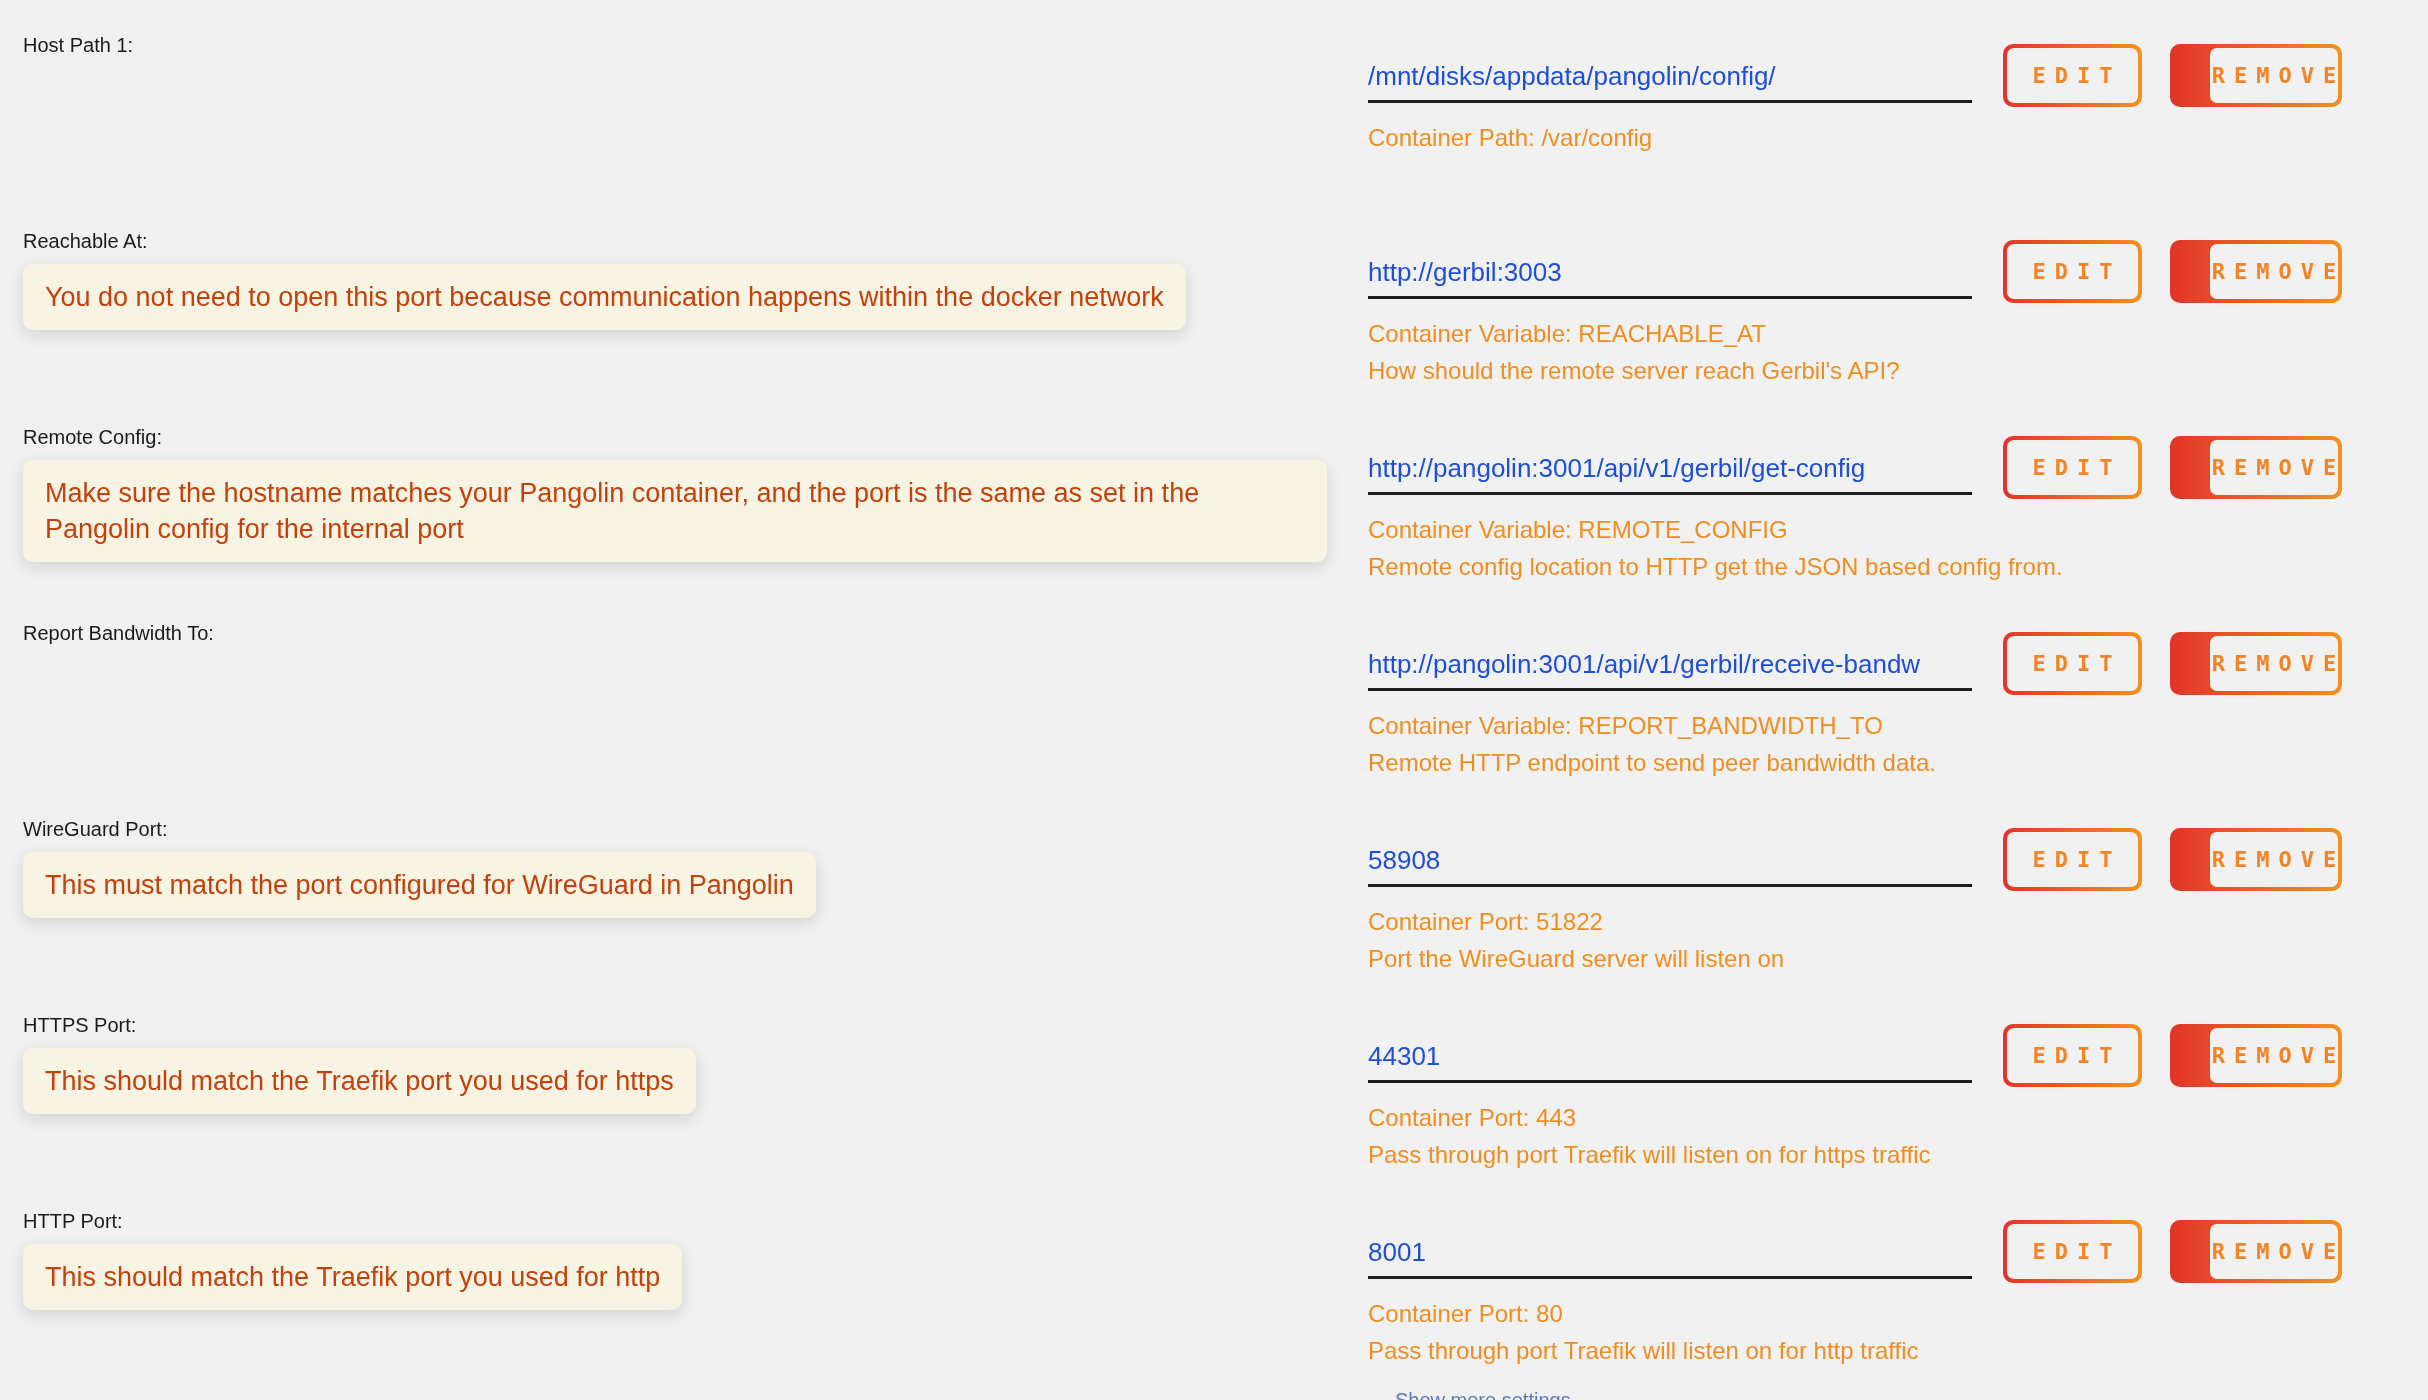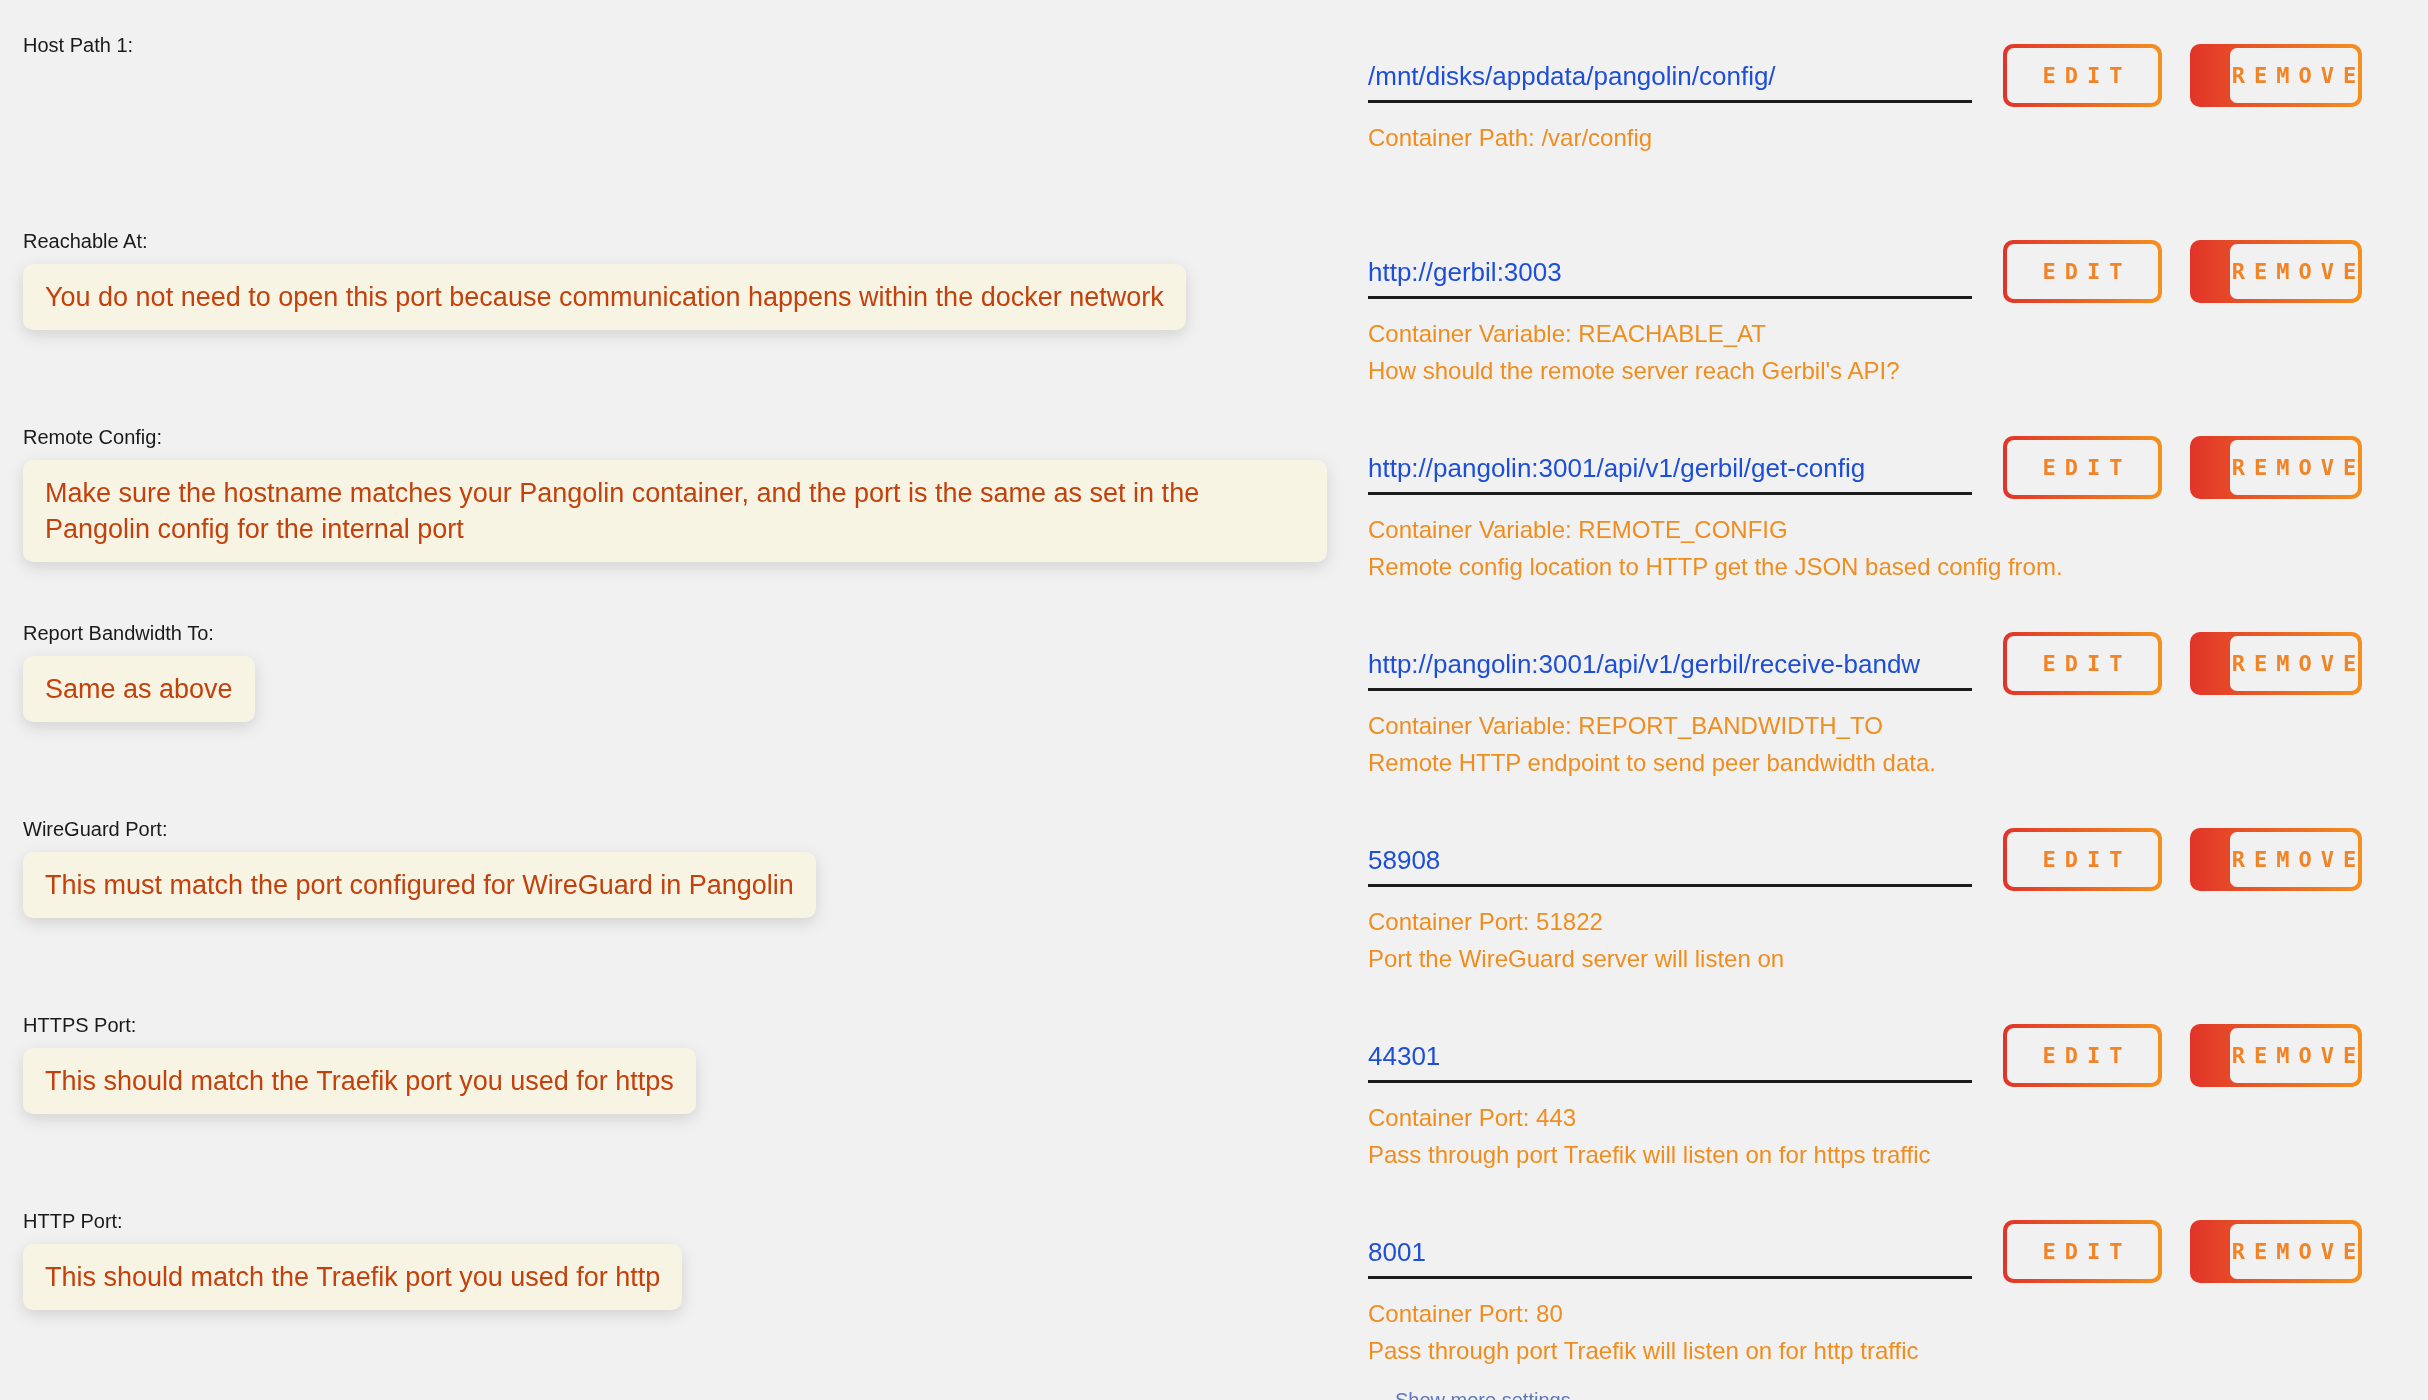--- a/index.html
+++ b/index.html
@@ -42,21 +42,21 @@
     color:var(--accent-orange, #ef8d1f);
     white-space:nowrap;
   }
   .buttons { position:absolute; left:2003px; top:20px; display:flex; gap:28px; }
   .btn {
     box-sizing:border-box;
     height:63px; border-radius:10px; padding:4px;
     background:linear-gradient(90deg, var(--btn-grad-left, #e1342a), var(--btn-grad-right, #f4911f));
     cursor:pointer;
   }
-  .btn.edit { width:159px; }
+  .btn.edit { width:139px; }
   .btn.remove { width:172px;padding-left:40px; }
   .btn-inner {
     height:55px; border-radius:7px;
     background:var(--page-bg, #f2f1f2);
     display:flex; align-items:center; justify-content:center;
     color:#f08427;
     font-family:"DejaVu Sans Mono", monospace;
     font-weight:700; font-size:22px;
     letter-spacing:9px; text-indent:9px;
   }
@@ -122,21 +122,20 @@
       <div class="btn edit">
         <div class="btn-inner">EDIT</div>
       </div>
       <div class="btn remove">
         <div class="btn-inner">REMOVE</div>
       </div>
     </div>
   </div>
     <div class="row">
     <div class="label">Report Bandwidth To:</div>
-    <div class="tooltip">Same as above</div>
     <div class="value-wrap">
       <div class="value">http://pangolin:3001/api/v1/gerbil/receive-bandw</div>
       <div class="meta-group">
           <div class="meta-line">Container Variable: REPORT_BANDWIDTH_TO</div>
           <div class="meta-line">Remote HTTP endpoint to send peer bandwidth data.</div>
         </div>
     </div>
     <div class="buttons">
       <div class="btn edit">
         <div class="btn-inner">EDIT</div>

